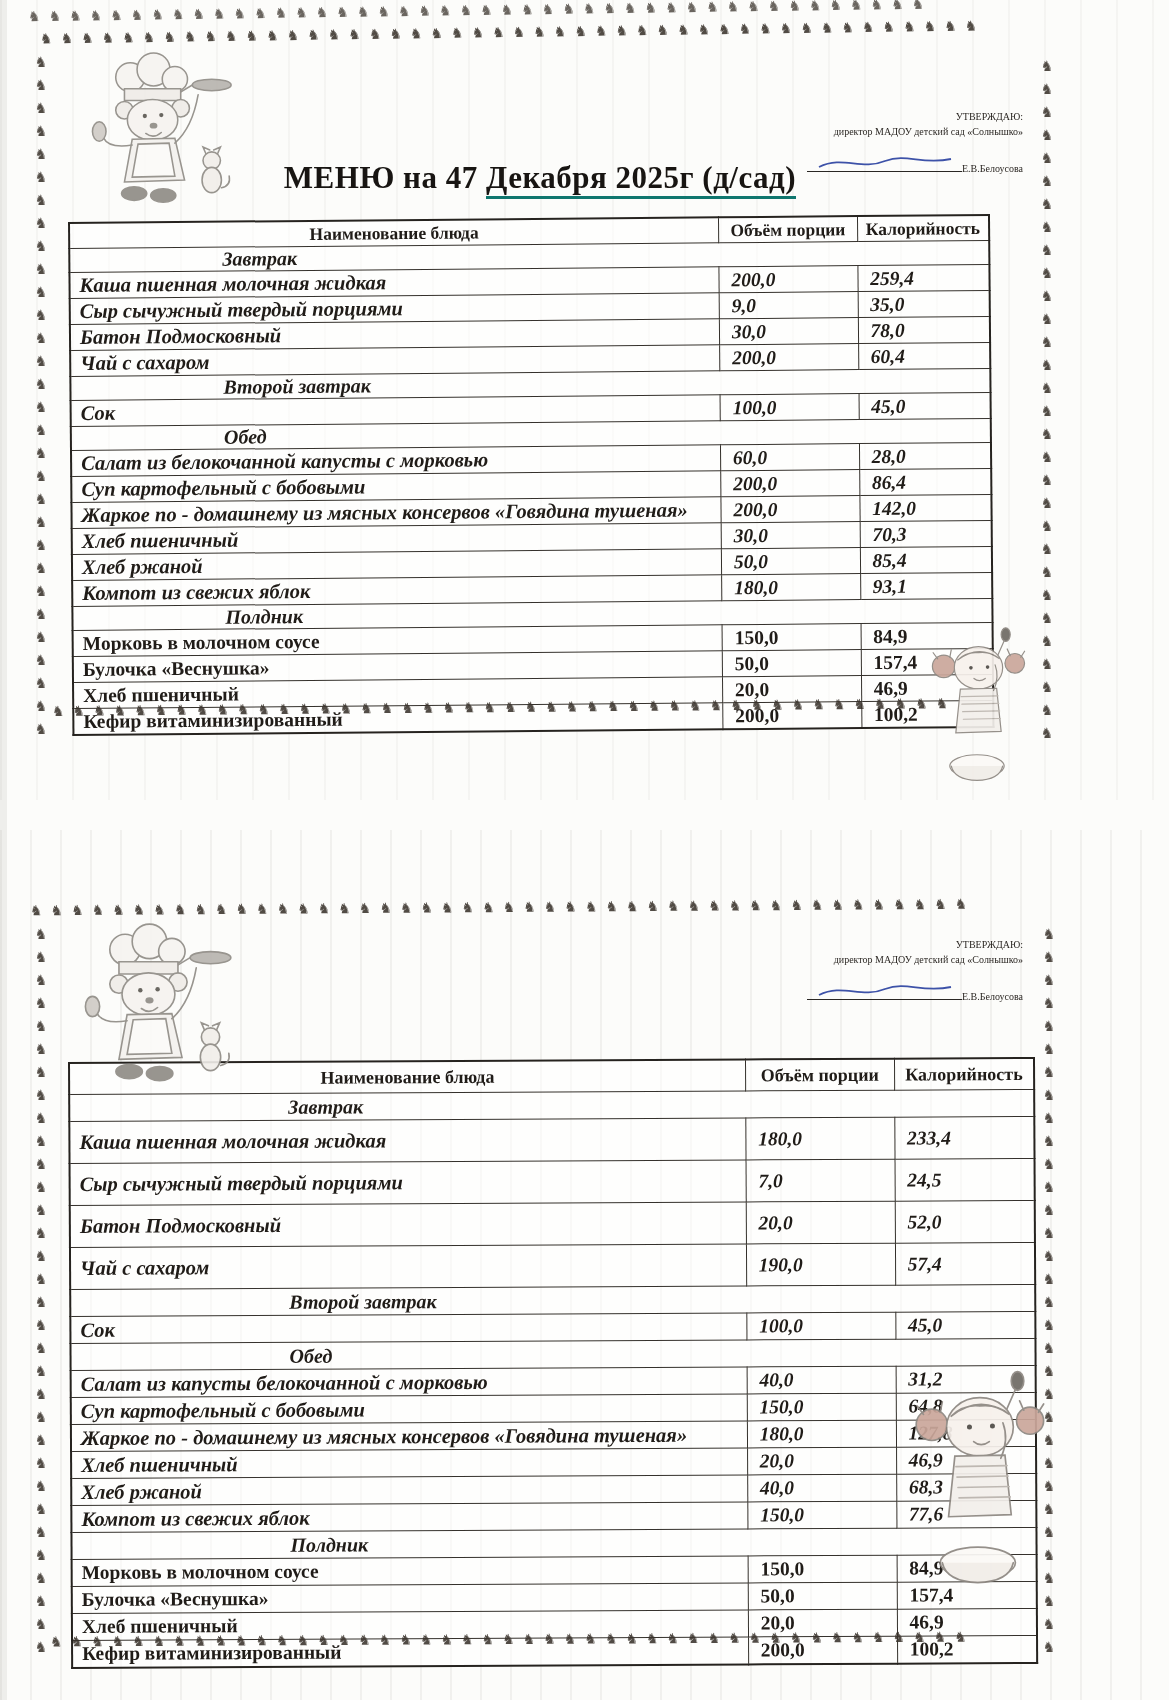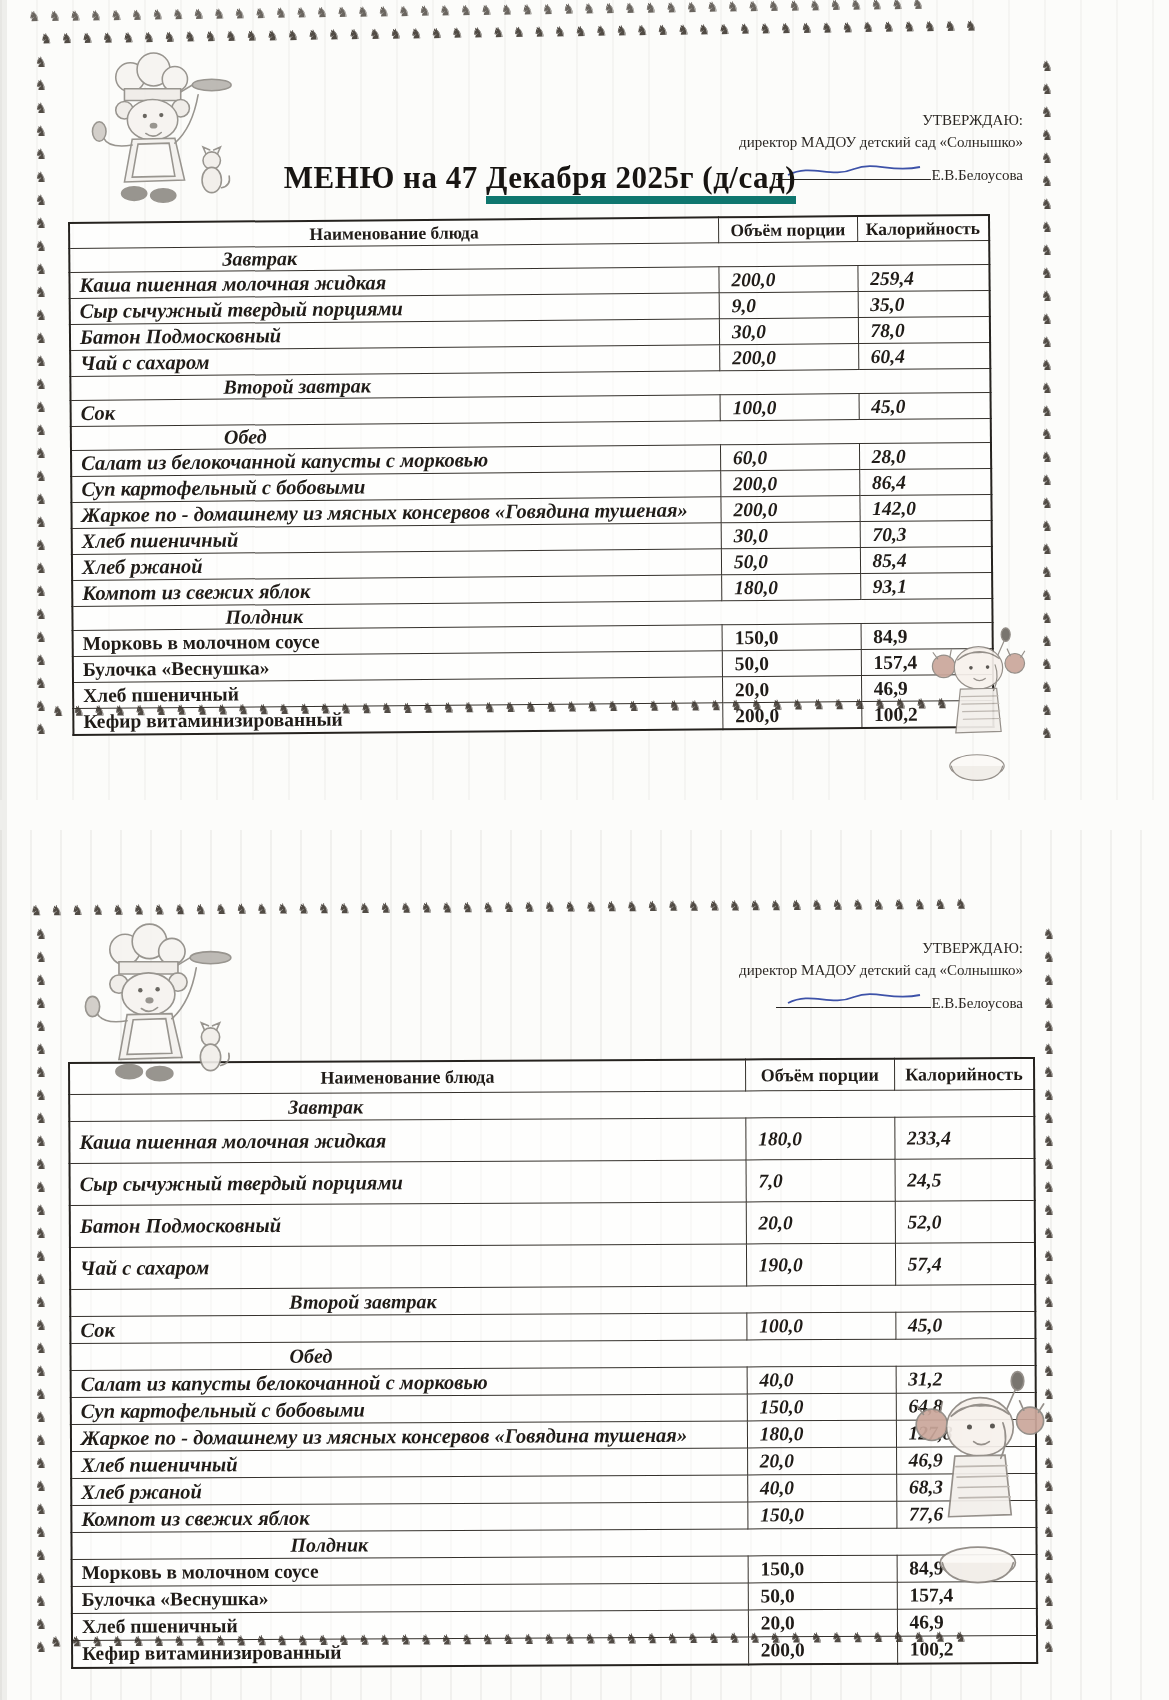--- a/index.html
+++ b/index.html
@@ -37,38 +37,38 @@
 
   .chef{position:absolute;z-index:6;opacity:.9;}
   .p1 .chef{left:70px;top:52px;width:170px;height:160px;}
   .p2 .chef{left:62px;top:92px;width:178px;height:170px;}
   .girl{position:absolute;z-index:6;opacity:.92;}
   .p1 .girl{left:916px;top:618px;width:128px;height:170px;}
   .p2 .girl{left:908px;top:528px;width:148px;height:235px;}
 
   .approval{
     position:absolute;right:146px;z-index:2;text-align:right;
-    font-size:15px;line-height:1.45;color:#2c2824;width:460px;
+    font-size:10px;line-height:1.45;color:#2c2824;width:460px;
   }
   .p1 .approval{top:110px;}
   .p2 .approval{top:108px;}
-  .sig-row{margin-top:11px;white-space:nowrap;}
+  .sig-row{margin-top:18px;white-space:nowrap;}
   .sig-line{
     display:inline-block;width:155px;height:14px;position:relative;
     border-bottom:1.6px solid #2a2724;vertical-align:baseline;
   }
   .sig-line svg{position:absolute;left:8px;top:-6px;}
 
   .title{
     position:absolute;z-index:2;margin:0;text-align:center;
     font-size:31px;font-weight:700;letter-spacing:.5px;color:#181512;white-space:nowrap;
   }
   .p1 .title{left:60px;width:960px;top:160px;}
   .p2 .title{left:100px;width:1000px;top:172px;}
-  .title .u{border-bottom:8px solid #0f766e;padding-bottom:1px;}
+  .title .u{border-bottom:3px solid #0f766e;padding-bottom:1px;}
 
   table.menu-table{
     position:absolute;left:68px;z-index:2;border-collapse:collapse;
     background:rgba(255,255,255,0.55);
   }
   .t1{top:222px;width:922px;transform:rotate(-0.5deg);transform-origin:left top;}
   .t2{top:232px;width:967px;transform:rotate(-0.3deg);transform-origin:left top;}
   .menu-table{border:2.4px solid #26231f;}
   .menu-table th,.menu-table td{border:1.5px solid #35312c;padding:0 6px;}
   .menu-table th{font-size:17.5px;font-weight:700;text-align:center;height:24px;}

